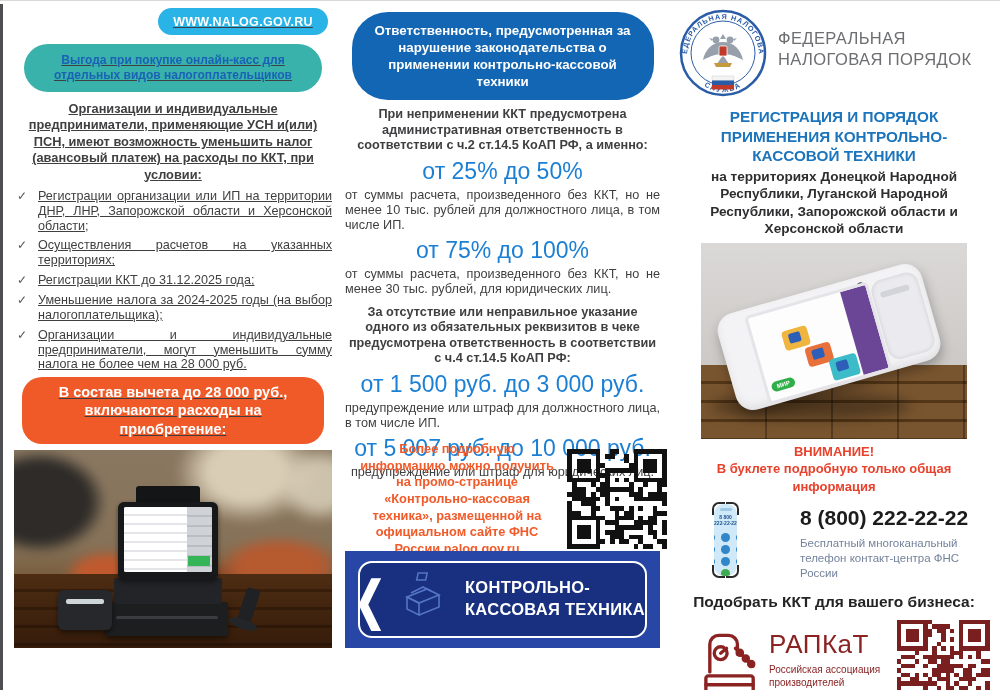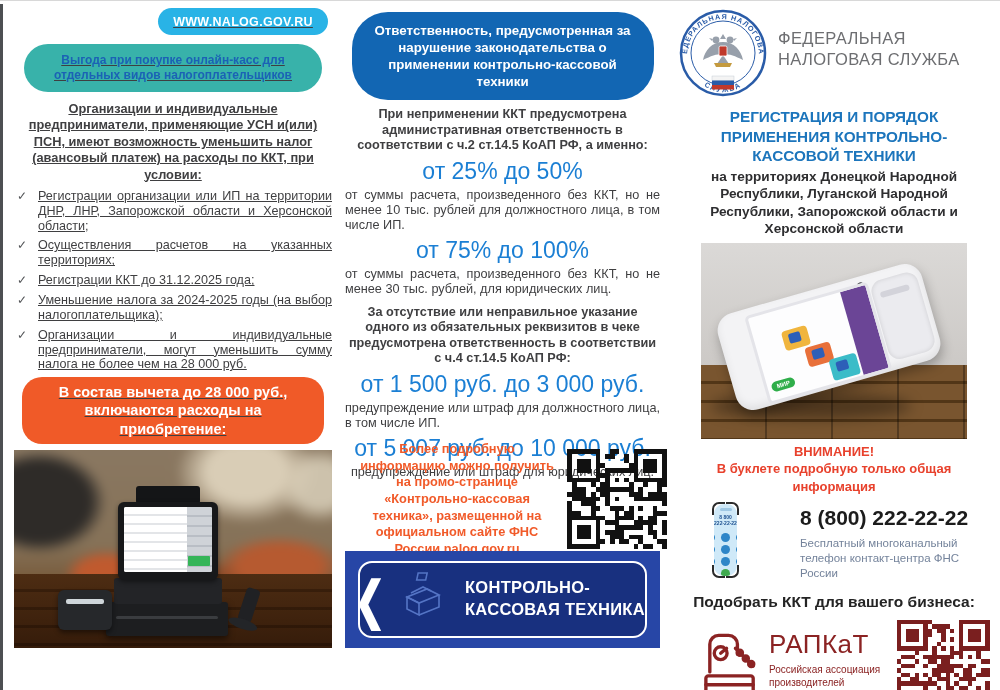--- a/index.html
+++ b/index.html
@@ -483,21 +483,21 @@
       <rect x="41" y="38" width="8" height="10" rx="1.5" fill="#c0392b" stroke="#fff" stroke-width="0.8"></rect>
       <path d="M36 55 h18 l-2 4 h-14 z" fill="#c49a3f"></path>
       <g>
         <rect x="34" y="68" width="22" height="4.5" fill="#f4f4f4" stroke="#b9c2cc" stroke-width="0.4"></rect>
         <rect x="34" y="72.5" width="22" height="4.5" fill="#2a5ca8"></rect>
         <rect x="34" y="77" width="22" height="4.5" fill="#c0392b"></rect>
       </g>
     </svg>
     <div class="agency">
       <div>ФЕДЕРАЛЬНАЯ</div>
-      <div>НАЛОГОВАЯ СЛУЖБА</div>
+      <div>НАЛОГОВАЯ ПОРЯДОК</div>
     </div>
   </div>
 
   <div class="title3">РЕГИСТРАЦИЯ И ПОРЯДОК ПРИМЕНЕНИЯ КОНТРОЛЬНО-КАССОВОЙ ТЕХНИКИ</div>
   <div class="subtitle3">на территориях Донецкой Народной Республики, Луганской Народной Республики, Запорожской области и Херсонской области</div>
 
   <div class="photo2">
     <div class="p2-wall"></div>
     <div class="p2-wood"></div>
     <div class="term-shadow"></div>

